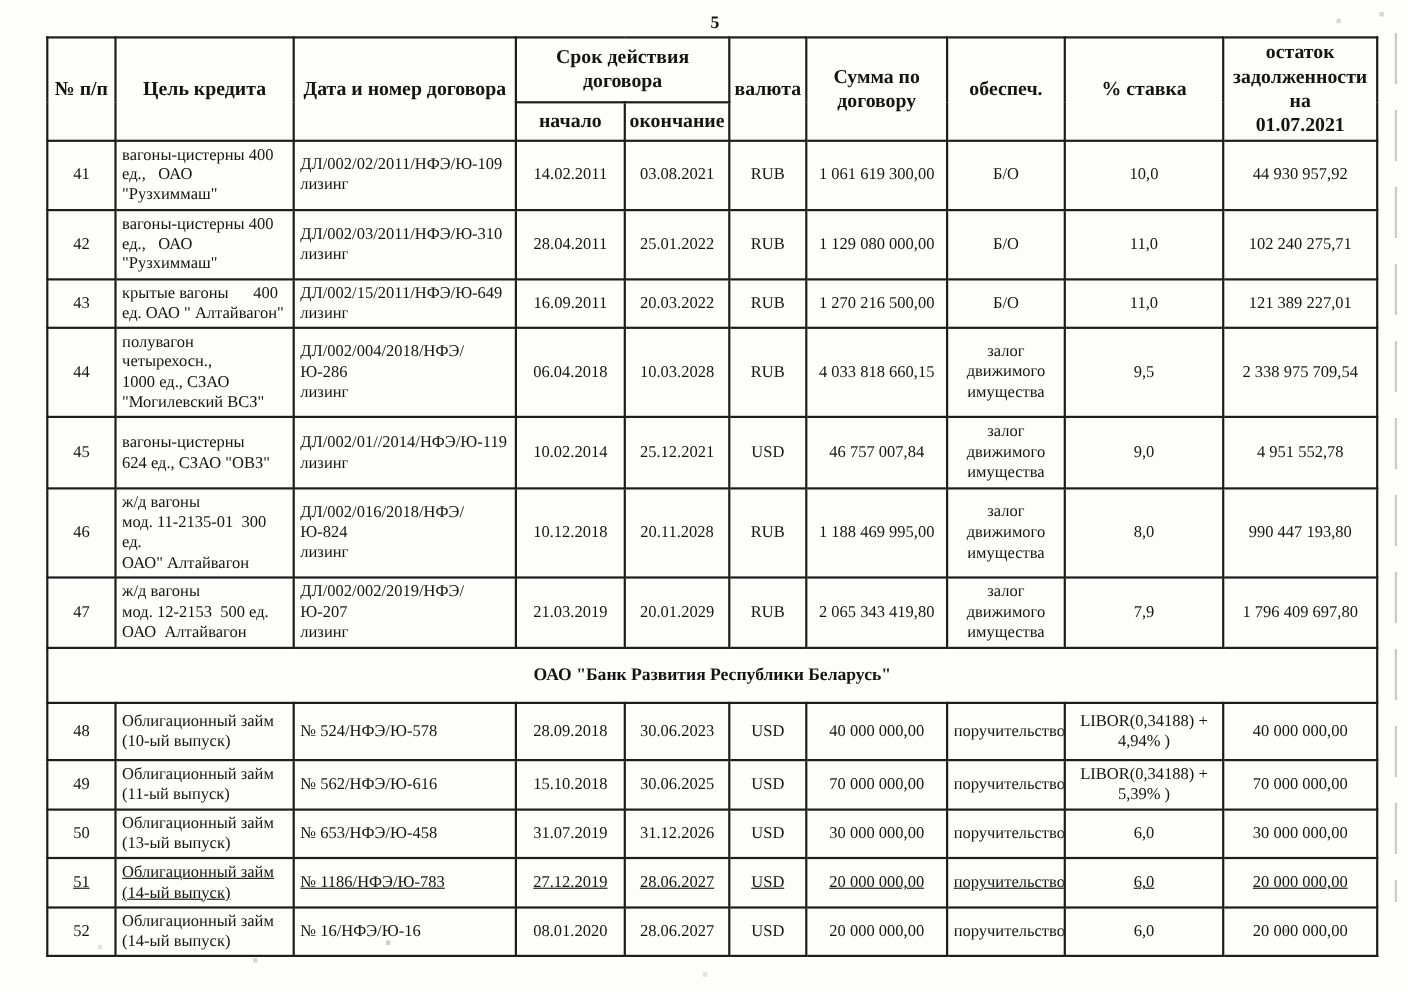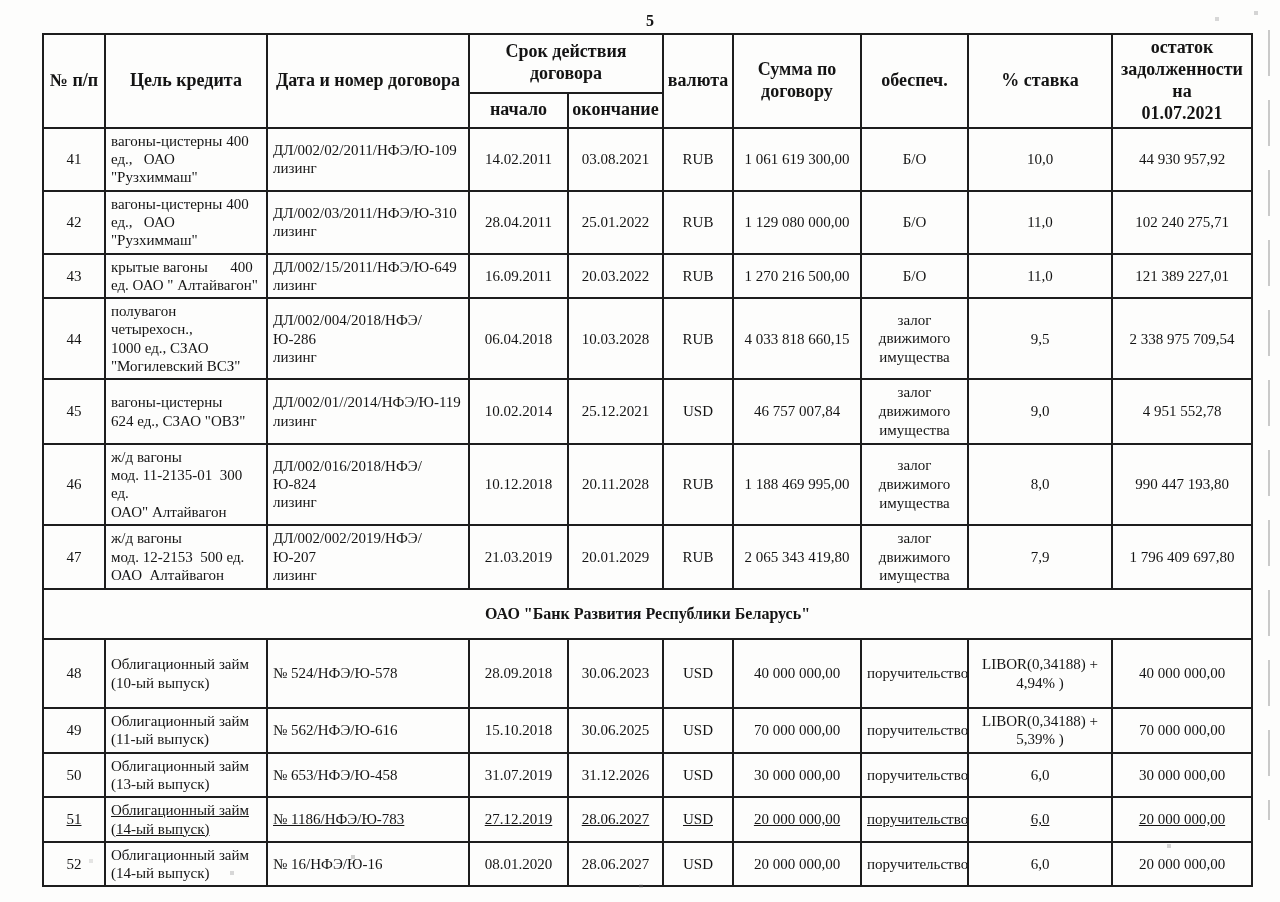--- a/index.html
+++ b/index.html
@@ -73,21 +73,21 @@
     padding: 2px 4px;
   }
   
   tbody tr:nth-child(1)  { height: 58px; }
   tbody tr:nth-child(2)  { height: 58px; }
   tbody tr:nth-child(3)  { height: 44px; }
   tbody tr:nth-child(4)  { height: 76px; }
   tbody tr:nth-child(5)  { height: 62px; }
   tbody tr:nth-child(6)  { height: 58px; }
   tbody tr:nth-child(7)  { height: 60px; }
-  tbody tr:nth-child(9)  { height: 69px; margin-left: 48px; }
+  tbody tr:nth-child(9)  { height: 52px; margin-left: 48px; }
   tbody tr:nth-child(10) { height: 34px; }
   tbody tr:nth-child(11) { height: 41px; margin-top: 20px; }
   tbody tr:nth-child(12) { height: 41px; text-decoration: underline; }
   tbody tr:nth-child(13) { height: 40px; }
   
   .scan-edge {
     position: absolute;
     left: 1268px;
     top: 30px;
     width: 2px;

